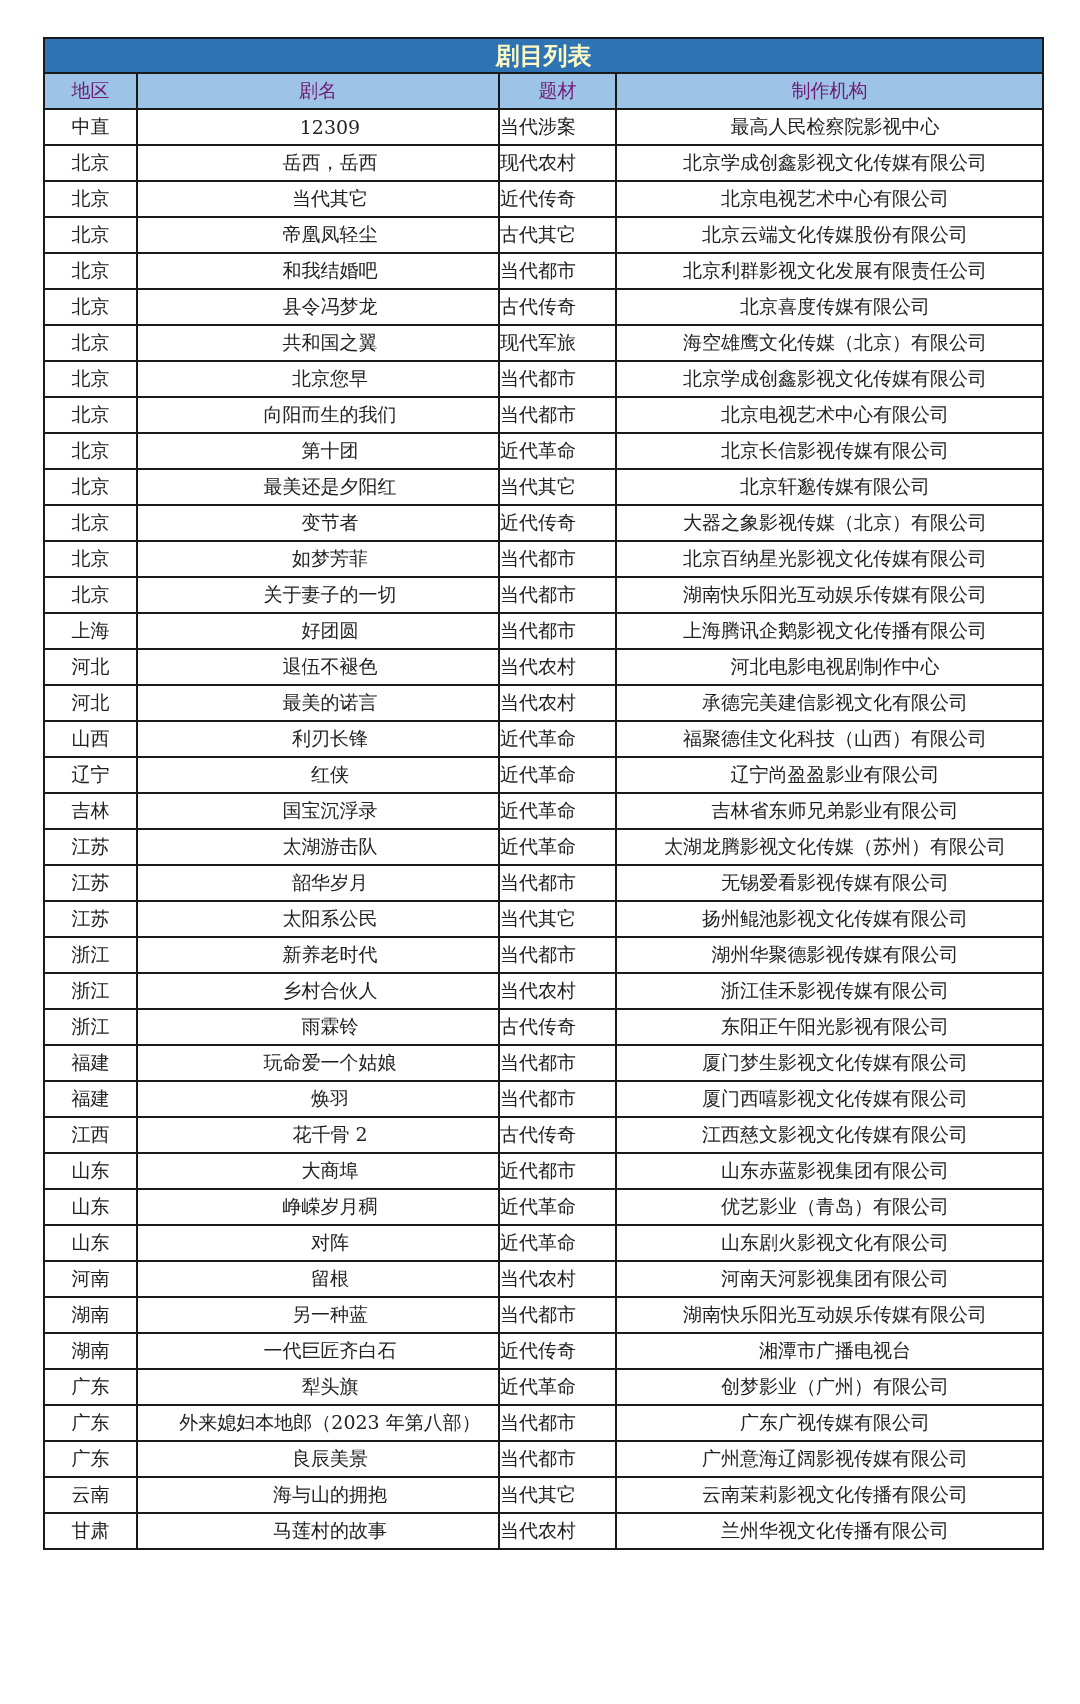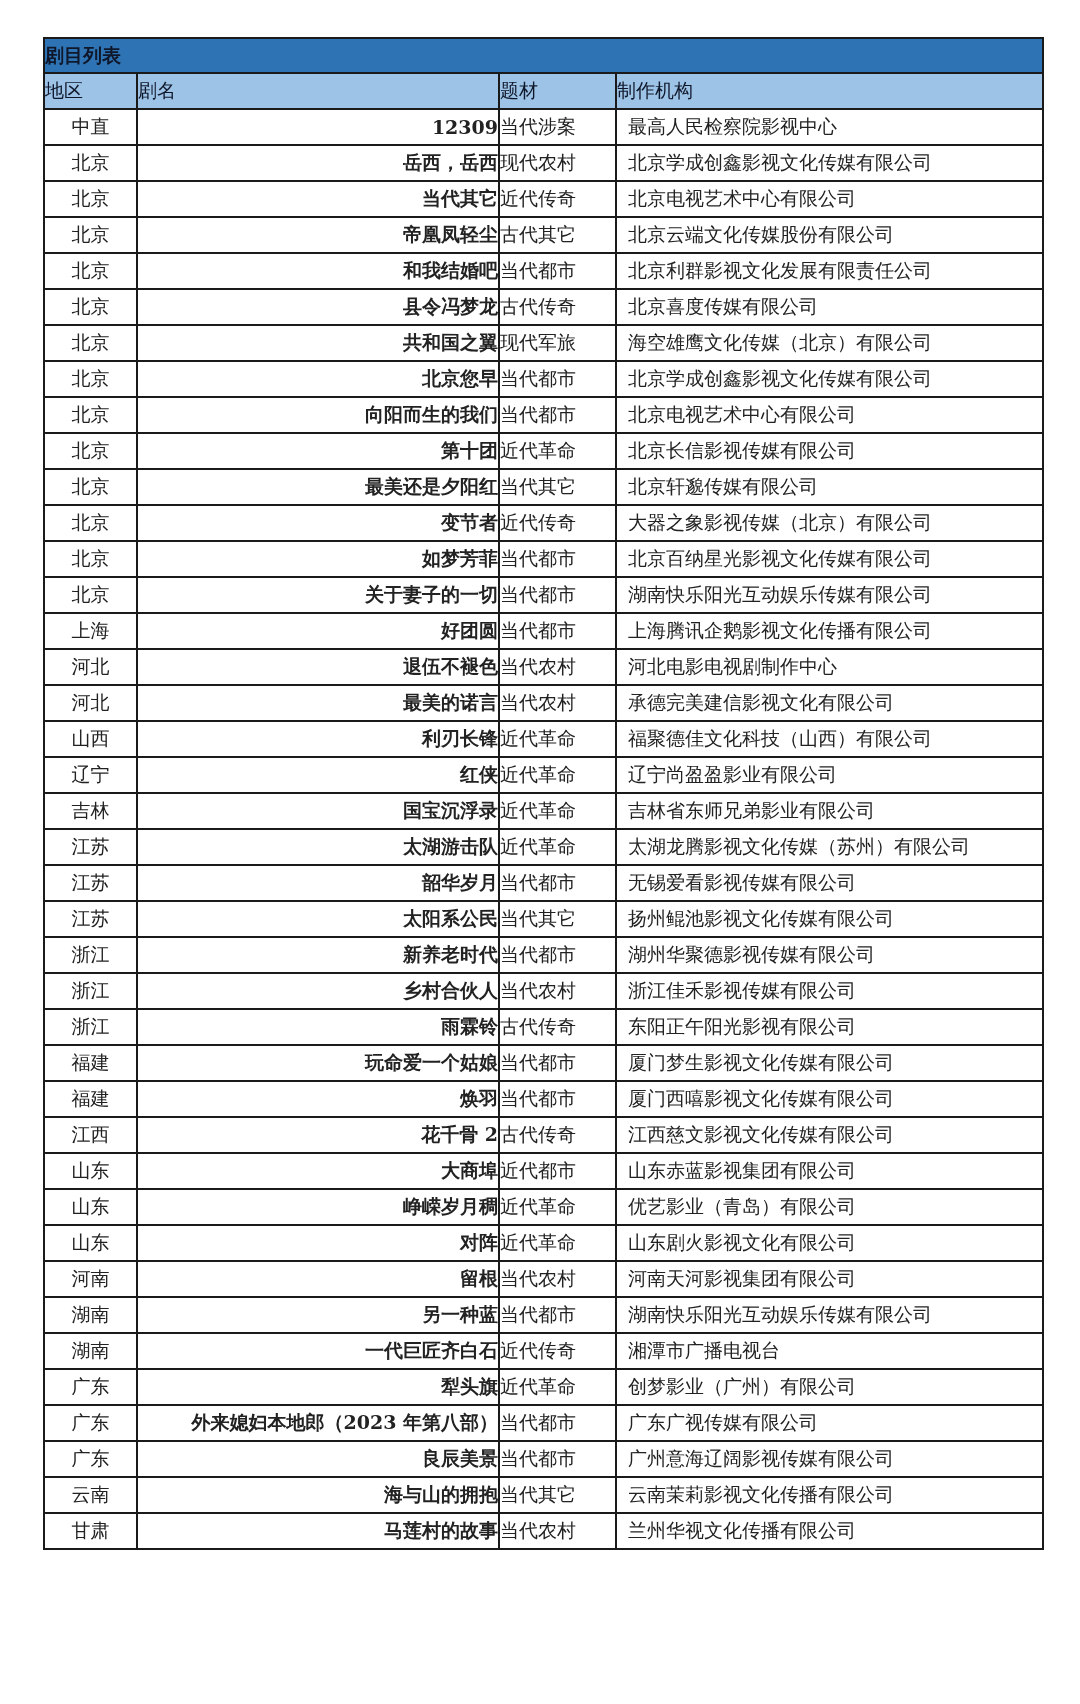--- a/index.html
+++ b/index.html
@@ -1,25 +1,25 @@
 <!DOCTYPE html>
 <html><head>
 <meta charset="utf-8">
 <style>
   html, body { margin:0; padding:0; background:#ffffff; }
   body { width:1080px; height:1704px; position:relative; font-family:"DejaVu Serif","Liberation Serif",serif; color:#222; }
   .table-wrap { position:absolute; left:43px; top:37px; width:999px; }
   table { border-collapse:collapse; width:999px; table-layout:fixed; }
   td, th { border:2px solid #1a1a1a; padding:0; height:34px; font-size:19px; font-weight:normal; white-space:nowrap; overflow:hidden; }
-  .title-row th { background:#2e74b5; color:#0f172a; font-weight:bold; font-family:"DejaVu Sans","Liberation Sans",sans-serif; font-size:19px; height:33px; text-align:left; }
-  .head-row th { background:#9dc3e6; color:#0f172a; text-align:left; height:34px; }
+  .title-row th { background:#2e74b5; color:#fef9c3; font-weight:bold; font-family:"DejaVu Sans","Liberation Sans",sans-serif; font-size:24px; height:33px; text-align:center; }
+  .head-row th { background:#9dc3e6; color:#701a75; text-align:center; height:34px; }
   td.c-region { text-align:center;margin-left:40px; }
-  td.c-title { text-align:right; padding-left:24px;font-weight:bold; }
+  td.c-title { text-align:center; padding-left:24px; }
   td.c-genre { }
-  td.c-producer { text-align:left; padding-left:11px; }
+  td.c-producer { text-align:center; padding-left:11px; }
 </style>
 </head>
 <body>
 
 <div class="table-wrap">
   <table>
     <colgroup>
       <col style="width:93px">
       <col style="width:362px">
       <col style="width:117px">

